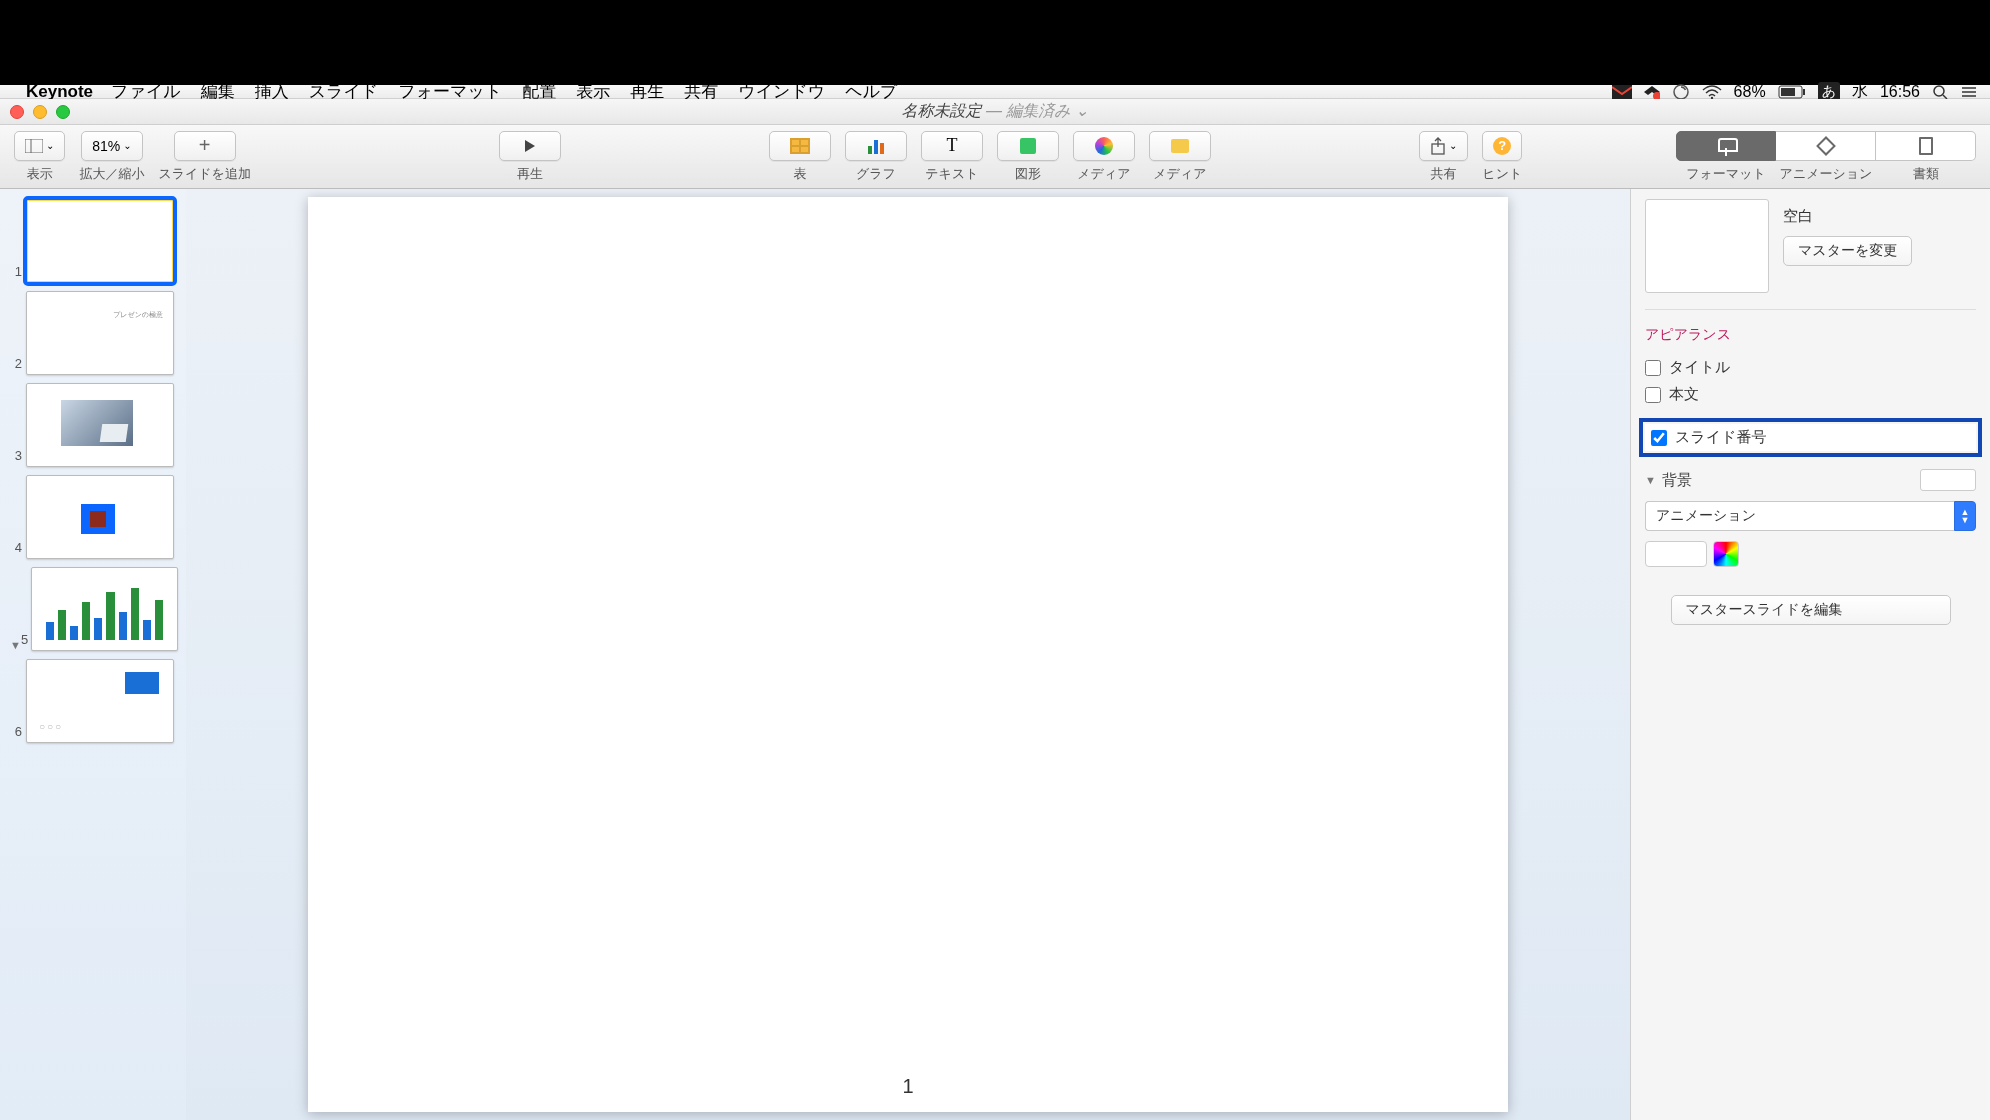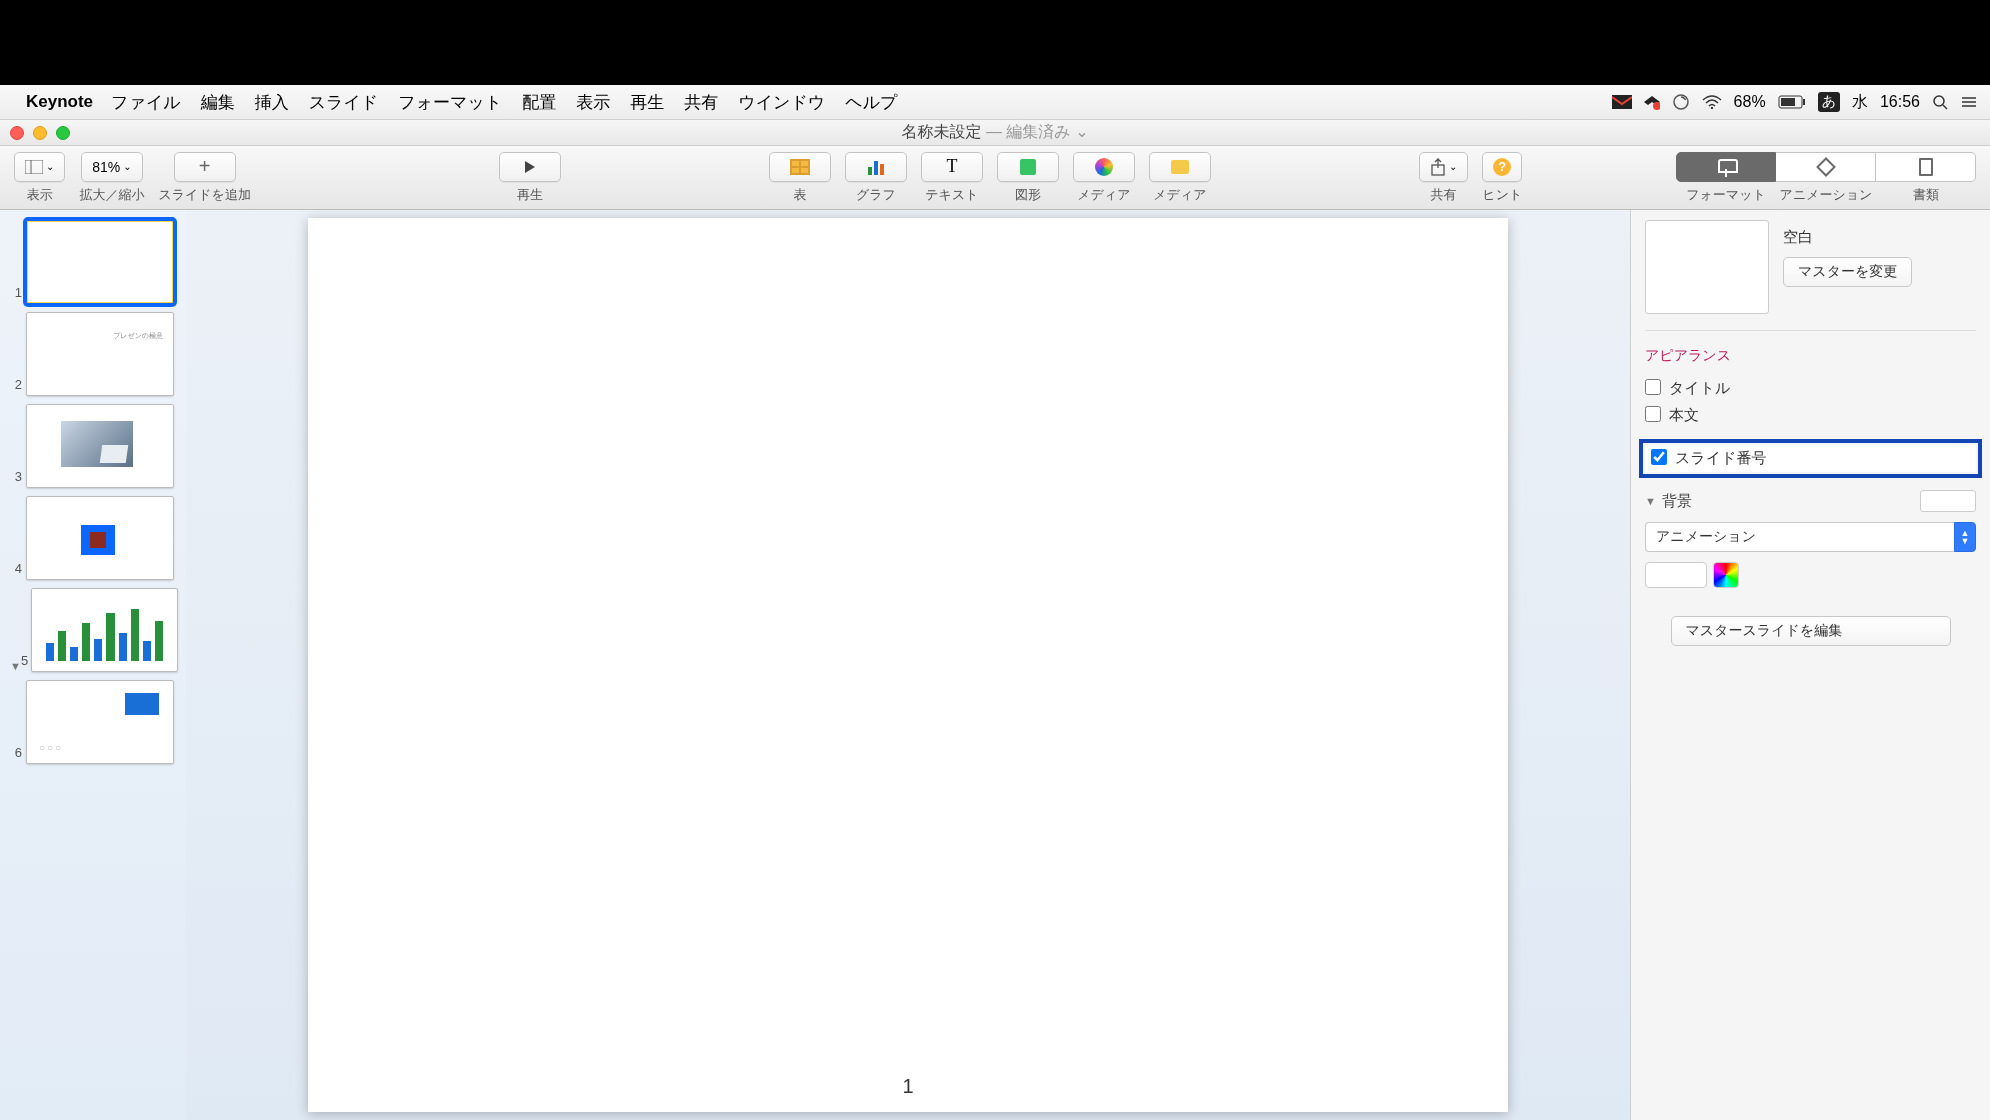--- a/index.html
+++ b/index.html
@@ -1,30 +1,30 @@
 <!DOCTYPE html>
 <html><head>
 <meta charset="utf-8">
 <style>
 * { margin: 0; padding: 0; box-sizing: border-box; font-family: -apple-system, "Hiragino Sans", sans-serif; }
 body { width: 1990px; height: 1120px; background: #000; overflow: hidden; }
 .letterbox-top { height: 85px; background: #000; }
 .screen { width: 1990px; height: 1035px; background: #ececec; display: flex; flex-direction: column; }
 
 
-.menubar { height: 35px; background: linear-gradient(#f9f9f9,#ececec); display: flex; align-items: center; padding: 0 12px; font-size: 17px; border-bottom: 1px solid #d0d0d0; }
+.menubar { height: 14px; background: linear-gradient(#f9f9f9,#ececec); display: flex; align-items: center; padding: 0 12px; font-size: 17px; border-bottom: 1px solid #d0d0d0; }
 .menubar .apple { font-size: 18px; margin-right: 14px; }
 .menubar .app-name { font-weight: 700; margin-right: 18px; }
 .menubar .menu-item { margin-right: 20px; cursor: default; }
 .menubar .spacer { flex: 1; }
 .menubar .status { display: flex; align-items: center; gap: 12px; font-size: 16px; }
 .menubar .status .ico { display:inline-flex; align-items:center; }
 
 
-.titlebar { height: 26px; background: linear-gradient(#f6f6f6,#e8e8e8); border-bottom: 1px solid #cfcfcf; display: flex; align-items: center; padding: 0 10px; position: relative; }
+.titlebar { height: 26px; background: linear-gradient(#f6f6f6,#e8e8e8); border-bottom: 1px solid #cfcfcf; display: flex; align-items: center; padding: 0 10px; position: relative; font-style: italic; }
 .traffic { display: flex; gap: 9px; }
 .traffic span { width: 14px; height: 14px; border-radius: 50%; display:block; }
 .tl-close { background: #ff5f57; border:1px solid #e0443e; }
 .tl-min { background: #febc2e; border:1px solid #d89e22; }
 .tl-max { background: #28c840; border:1px solid #1aab29; }
 .titlebar .title { position:absolute; left:50%; transform:translateX(-50%); font-size: 16px; color:#444; }
 .titlebar .title .muted { color:#999; }
 
 
 .toolbar { height: 64px; background: linear-gradient(#f8f8f8,#e6e6e6); border-bottom: 1px solid #bcbcbc; display: flex; align-items: center; padding: 0 14px; gap: 14px; }
@@ -57,21 +57,21 @@
 
 
 .inspector { width: 360px; background:#f5f5f5; border-left:1px solid #cfcfcf; padding: 10px 14px; font-size:15px; color:#333; }
 .insp-header { text-align:center; color:#777; font-size:15px; padding: 4px 0 12px; }
 .layout-row { display:flex; gap:14px; align-items:flex-start; padding-bottom:16px; border-bottom:1px solid #ddd; }
 .layout-preview { width: 124px; height: 94px; background:#fff; border:1px solid #ccc; border-radius:3px; }
 .layout-info { flex:1; padding-top:8px; }
 .layout-name { font-size:15px; margin-bottom:10px; }
 .insp-btn { background:linear-gradient(#fff,#f4f4f4); border:1px solid #c8c8c8; border-radius:5px; padding:5px 14px; font-size:14px; display:inline-block; }
 .section-title { font-size:14px; color:#be185d; margin: 16px 0 10px; }
-.check-row { display:flex; align-items:flex-start; gap:8px; padding:4px 0; font-size:15px; }
+.check-row { display:flex; align-items:center; gap:8px; padding:4px 0; font-size:15px; }
 .check-row input { width:16px; height:16px; }
 .check-row.highlighted { outline: 4px solid #1246b3; outline-offset: 2px; background:#fff; padding:4px 6px;margin-top:16px; }
 .disclosure { display:flex; align-items:center; gap:6px; font-size:15px; color:#444; margin-top:18px; }
 .disclosure .tri { font-size:11px; color:#777; }
 .swatch { width: 56px; height: 22px; background:#fff; border:1px solid #ccc; border-radius:3px; margin-left:auto; }
 .dropdown { display:flex; margin-top:10px; }
 .dropdown .dd-body { flex:1; background:#fff; border:1px solid #c8c8c8; border-right:none; border-radius:4px 0 0 4px; padding:5px 10px; font-size:14px; }
 .dropdown .dd-arrows { width:22px; background:#2f7cff; border:1px solid #2a6de0; border-radius:0 4px 4px 0; color:#fff; display:flex; flex-direction:column; align-items:center; justify-content:center; font-size:9px; line-height:8px; }
 .color-row { display:flex; gap:6px; margin-top:10px; }
 .color-well { width:62px; height:26px; background:#fff; border:1px solid #ccc; border-radius:4px; }

